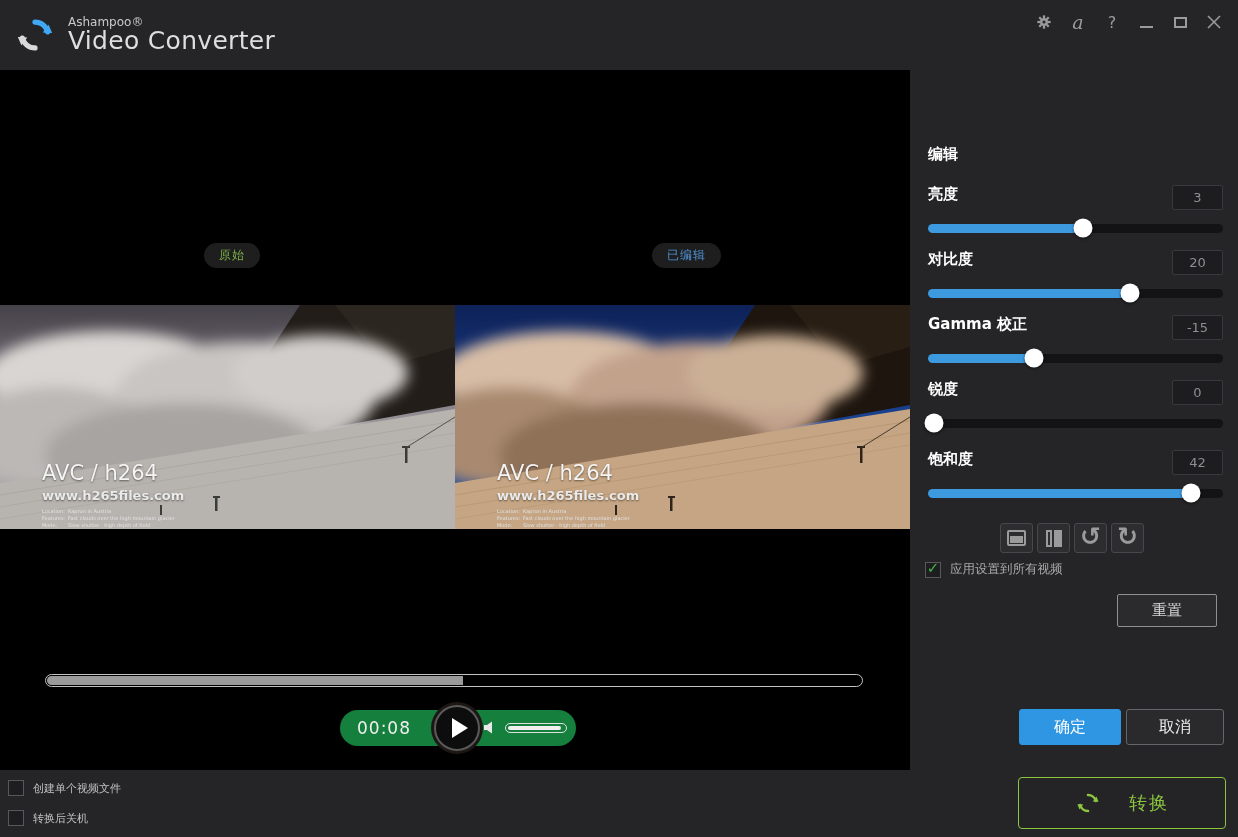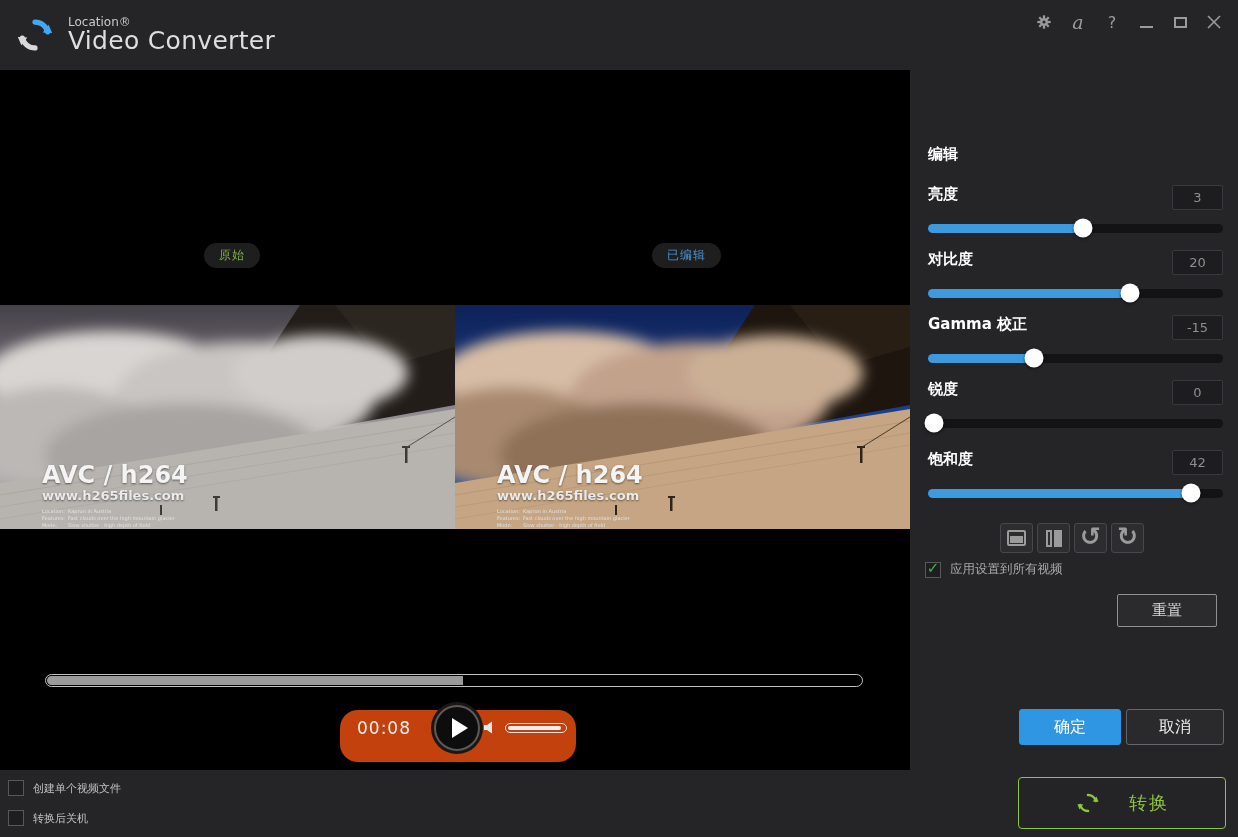--- a/index.html
+++ b/index.html
@@ -26,31 +26,31 @@
 
   
   .video-area{position:absolute;left:0;top:70px;width:910px;height:700px;background:var(--video-bg)}
   .badge{position:absolute;top:173px;height:25px;padding:0 15px;border-radius:13px;background:#1e1e1e;
          display:flex;align-items:center;font-size:12px;letter-spacing:1px}
   .badge-original{left:204px;color:#7fb04a}
   .badge-edited{left:652px;color:#4f93d6}
   .frames{position:absolute;left:0;top:235px;width:910px;height:224px;display:flex}
   .frame{position:relative;width:455px;height:224px;overflow:hidden}
   .frame svg{display:block}
-  .overlay-codec{position:absolute;left:42px;top:156px;font-size:24px;font-weight:bold;color:#f4f4f4;text-shadow:0 1px 2px rgba(0,0,0,.5)}
+  .overlay-codec{position:absolute;left:42px;top:156px;font-size:21px;font-weight:normal;color:#f4f4f4;text-shadow:0 1px 2px rgba(0,0,0,.5)}
   .overlay-site{position:absolute;left:42px;top:183px;font-size:13px;font-weight:bold;color:#eaeaea;text-shadow:0 1px 2px rgba(0,0,0,.5)}
   .overlay-meta{position:absolute;left:42px;top:203px;font-size:5px;line-height:7px;color:#e2e2e2}
   .overlay-meta .m-label{display:inline-block;width:26px}
 
   
   .seekbar{position:absolute;left:45px;top:604px;width:818px;height:13px;border:1px solid #c2c2c2;border-radius:7px;background:#000;cursor:pointer}
   .seek-fill{position:absolute;left:1px;top:1px;bottom:1px;background:#9a9a9a;border-radius:6px 0 0 6px}
 
   
-  .playerbar{position:absolute;left:340px;top:640px;width:236px;height:52px;background:#c2410c;border-radius:18px}
+  .playerbar{position:absolute;left:340px;top:640px;width:236px;height:36px;background:#15803d;border-radius:18px}
   .time{position:absolute;left:17px;top:8px;font-size:17px;color:#f0f0f0;letter-spacing:1px}
   .play-btn{position:absolute;left:94px;top:-5px;width:46px;height:46px;border-radius:50%;background:#0d0d0d;
             border:2px solid #5a5a5a;box-shadow:0 0 0 3px #1c1714;display:flex;align-items:center;justify-content:center;cursor:pointer}
   .play-tri{width:0;height:0;border-top:10px solid transparent;border-bottom:10px solid transparent;border-left:16px solid #fff;margin-left:5px}
   .speaker{position:absolute;left:143px;top:11px}
   .volume{position:absolute;left:165px;top:13px;width:62px;height:10px;border:1px solid #e0e0e0;border-radius:5px;cursor:pointer}
   .volume-fill{position:absolute;left:2px;top:2px;height:4px;background:#f0f0f0;border-radius:2px}
 
   
   .side-panel{position:absolute;left:910px;top:70px;width:295px;height:700px;background:var(--panel-bg)}
@@ -105,21 +105,21 @@
 <div class="app">
 
   <div class="titlebar">
     <svg class="logo" width="42" height="42" viewBox="0 0 24 24">
       <path d="M12 4.6a7.4 7.4 0 0 1 7.2 5.6" fill="none" stroke="#3fa9f5" stroke-width="3" stroke-linecap="round"></path>
       <polygon points="21.8,10.8 16.4,10.6 19.8,6.1" fill="#3fa9f5"></polygon>
       <path d="M12 19.4a7.4 7.4 0 0 1-7.2-5.6" fill="none" stroke="#d9d9d9" stroke-width="3" stroke-linecap="round"></path>
       <polygon points="2.2,13.2 7.6,13.4 4.2,17.9" fill="#d9d9d9"></polygon>
     </svg>
     <div class="brand-block">
-      <span class="brand">Location®</span>
+      <span class="brand">Ashampoo®</span>
       <span class="app-title">Video Converter</span>
     </div>
     <div class="titlebar-right">
       <span class="tb-icon">
         <svg width="16" height="16" viewBox="0 0 24 24">
           <g stroke="#9b9b9b" stroke-width="3.4">
             <line x1="12" y1="2" x2="12" y2="6"></line>
               <line x1="12" y1="18" x2="12" y2="22"></line>
             <line x1="2" y1="12" x2="6" y2="12"></line>
               <line x1="18" y1="12" x2="22" y2="12"></line>

